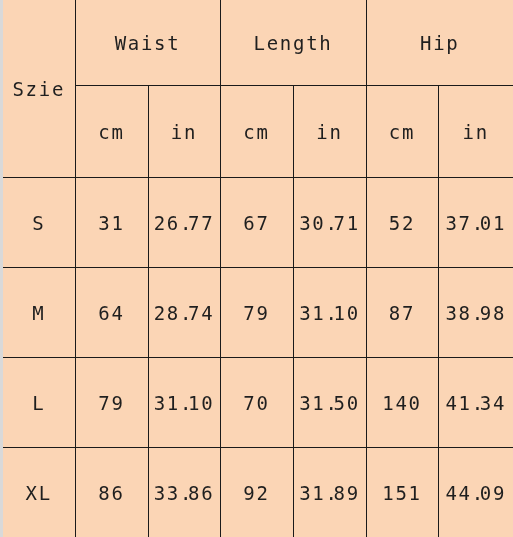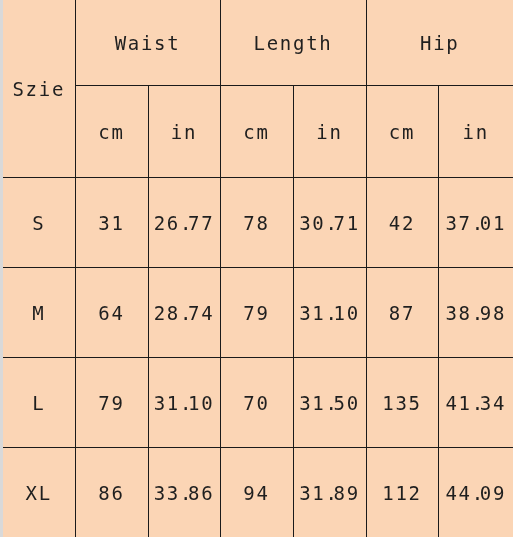--- a/index.html
+++ b/index.html
@@ -140,51 +140,51 @@
         <td class="unit-head">cm</td>
         <td class="unit-head">in</td>
         <td class="unit-head">cm</td>
         <td class="unit-head">in</td>
       </tr>
 
       <tr class="data-row">
         <td class="size-label">S</td>
         <td class="val-cm num">31</td>
         <td class="val-in num">26<span class="dot">.</span>77</td>
-        <td class="val-cm num">78</td>
+        <td class="val-cm num">67</td>
         <td class="val-in num">30<span class="dot">.</span>71</td>
-        <td class="val-cm num">42</td>
+        <td class="val-cm num">52</td>
         <td class="val-in num">37<span class="dot">.</span>01</td>
       </tr>
 
       <tr class="data-row">
         <td class="size-label">M</td>
         <td class="val-cm num">64</td>
         <td class="val-in num">28<span class="dot">.</span>74</td>
         <td class="val-cm num">79</td>
         <td class="val-in num">31<span class="dot">.</span>10</td>
         <td class="val-cm num">87</td>
         <td class="val-in num">38<span class="dot">.</span>98</td>
       </tr>
 
       <tr class="data-row">
         <td class="size-label">L</td>
         <td class="val-cm num">79</td>
         <td class="val-in num">31<span class="dot">.</span>10</td>
         <td class="val-cm num">70</td>
         <td class="val-in num">31<span class="dot">.</span>50</td>
-        <td class="val-cm num">135</td>
+        <td class="val-cm num">140</td>
         <td class="val-in num">41<span class="dot">.</span>34</td>
       </tr>
 
       <tr class="data-row">
         <td class="size-label">XL</td>
         <td class="val-cm num">86</td>
         <td class="val-in num">33<span class="dot">.</span>86</td>
-        <td class="val-cm num">94</td>
+        <td class="val-cm num">92</td>
         <td class="val-in num">31<span class="dot">.</span>89</td>
-        <td class="val-cm num">112</td>
+        <td class="val-cm num">151</td>
         <td class="val-in num">44<span class="dot">.</span>09</td>
       </tr>
 
     </tbody>
   </table>
 </div>
 
 </body></html>

